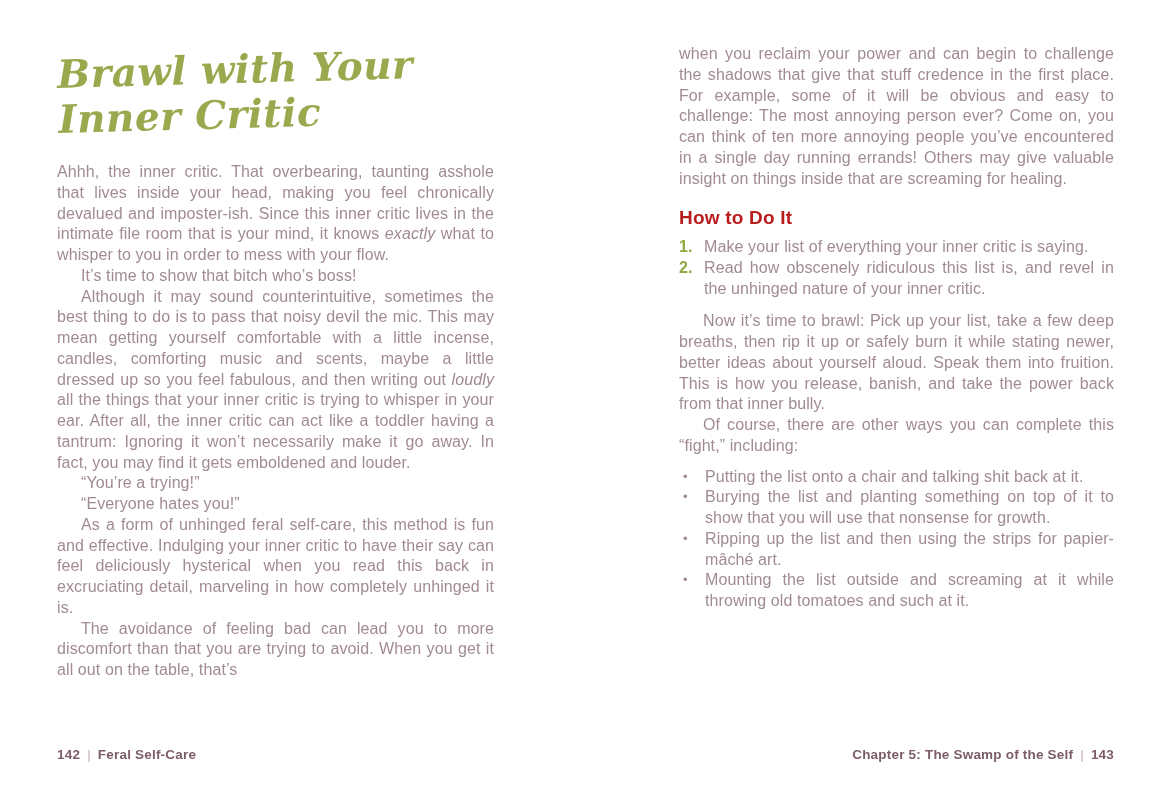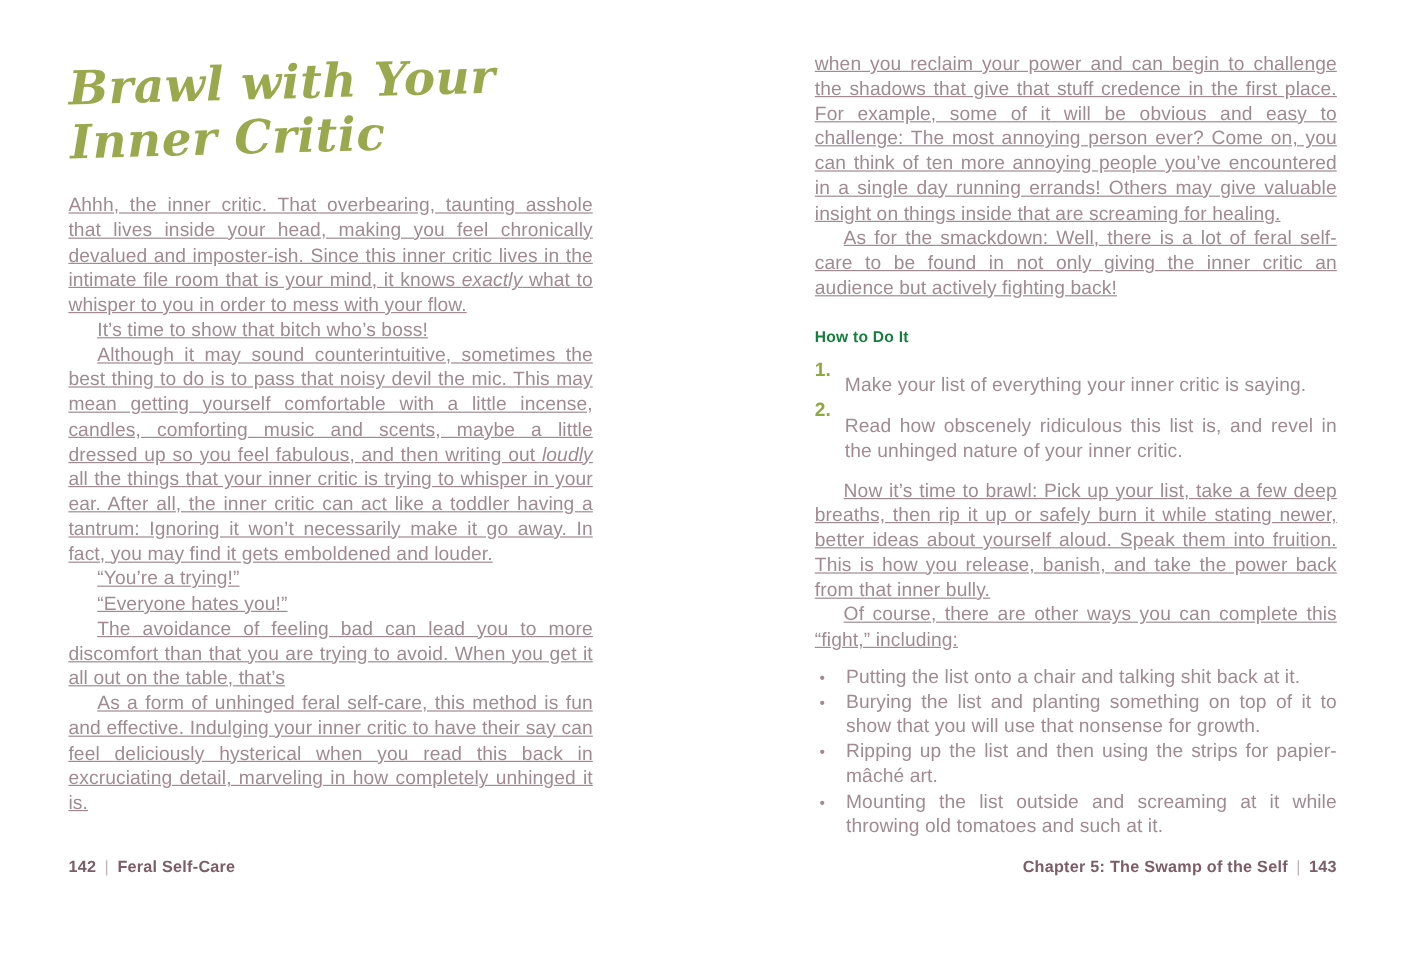--- a/index.html
+++ b/index.html
@@ -28,56 +28,56 @@
     letter-spacing: 0.5px;
   }
 
   .body-text {
     font-size: 16px;
     line-height: 20.75px;
     color: #a18b93;
     text-align: justify;
     letter-spacing: 0.1px;
   }
-  .body-text p { margin: 0; text-decoration: underline; }
+  .body-text p { margin: 0; }
   .body-text p.indent { text-indent: 24px; }
   .body-text em { font-style: italic; }
 
   .howto-heading {
-    color: #15803d;
+    color: #b91c1c;
     font-weight: bold;
-    font-size: 13px;
+    font-size: 19px;
     margin: 19px 0 8px 0;
     letter-spacing: 0.2px;
   }
 
   .numlist { margin: 0 0 12px 0; }
   .numlist .row { display: flex; }
   .numlist .num {
     color: #8fa840;
     font-weight: bold;
     width: 25px;
     flex-shrink: 0;
   }
-  .numlist .itext { flex: 1; text-align: justify; margin-top: 13px; }
+  .numlist .itext { flex: 1; text-align: justify; }
 
   .bullist { margin: 10px 0 10px 0; }
   .bullist .row { display: flex; }
   .bullist .bullet {
     width: 22px;
     padding-left: 4px;
     flex-shrink: 0;
     font-size: 13px;
     line-height: 20.75px;
   }
   .bullist .itext { flex: 1; text-align: justify; }
 
   .footer {
     position: absolute;
-    top: 715px;
+    top: 747px;
     font-size: 13.5px;
     color: #7c5d68;
     font-weight: bold;
     letter-spacing: 0.2px;
   }
   .footer-left  { left: 57px; }
   .footer-right { right: 59px; text-align: left; }
   .footer .sep {
     color: #c3b2b7;
     font-weight: normal;
@@ -93,29 +93,28 @@
     <div class="chapter-title">
       <div>Brawl with Your</div>
       <div>Inner Critic</div>
     </div>
     <div class="body-text">
       <p><span>Ahhh, the inner critic. That overbearing, taunting asshole that lives inside your head, making you feel chronically devalued and imposter-ish. Since this inner critic lives in the intimate file room that is your mind, it knows </span><em>exactly</em><span> what to whisper to you in order to mess with your flow.</span></p>
       <p class="indent">It’s time to show that bitch who’s boss!</p>
       <p class="indent"><span>Although it may sound counterintuitive, sometimes the best thing to do is to pass that noisy devil the mic. This may mean getting yourself comfortable with a little incense, candles, comforting music and scents, maybe a little dressed up so you feel fabulous, and then writing out </span><em>loudly</em><span> all the things that your inner critic is trying to whisper in your ear. After all, the inner critic can act like a toddler having a tantrum: Ignoring it won’t necessarily make it go away. In fact, you may find it gets emboldened and louder.</span></p>
       <p class="indent">“You’re a trying!”</p>
       <p class="indent">“Everyone hates you!”</p>
+      <p class="indent">As a form of unhinged feral self-care, this method is fun and effective. Indulging your inner critic to have their say can feel deliciously hysterical when you read this back in excruciating detail, marveling in how completely unhinged it is.</p>
       <p class="indent">The avoidance of feeling bad can lead you to more discomfort than that you are trying to avoid. When you get it all out on the table, that’s</p>
-      <p class="indent">As a form of unhinged feral self-care, this method is fun and effective. Indulging your inner critic to have their say can feel deliciously hysterical when you read this back in excruciating detail, marveling in how completely unhinged it is.</p>
     </div>
   </div>
 
   <div class="col-right">
     <div class="body-text">
       <p>when you reclaim your power and can begin to challenge the shadows that give that stuff credence in the first place. For example, some of it will be obvious and easy to challenge: The most annoying person ever? Come on, you can think of ten more annoying people you’ve encountered in a single day running errands! Others may give valuable insight on things inside that are screaming for healing.</p>
-      <p class="indent">As for the smackdown: Well, there is a lot of feral self-care to be found in not only giving the inner critic an audience but actively fighting back!</p>
       <div class="howto-heading">How to Do It</div>
       <div class="numlist">
         <div class="row">
           <span class="num">1.</span>
           <span class="itext">Make your list of everything your inner critic is saying.</span>
         </div>
         <div class="row">
           <span class="num">2.</span>
           <span class="itext">Read how obscenely ridiculous this list is, and revel in the unhinged nature of your inner critic.</span>
         </div>

